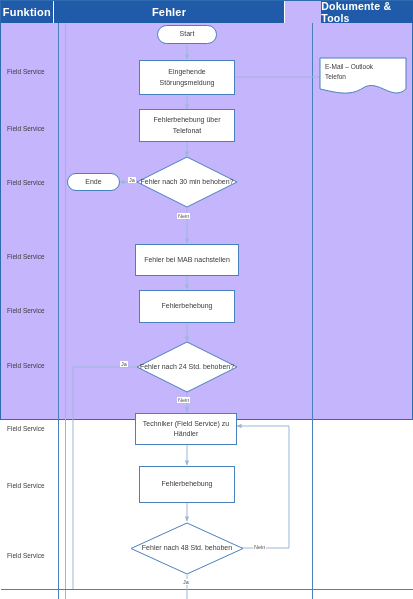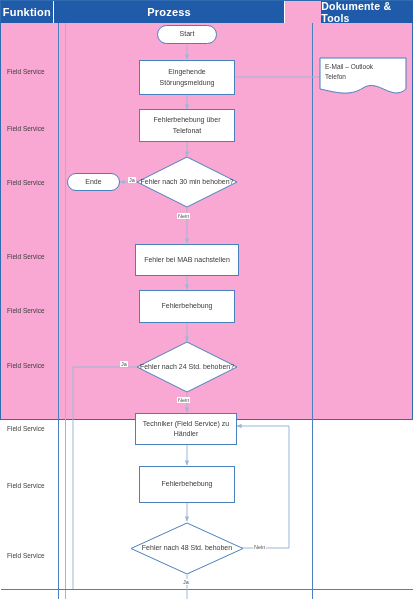--- a/index.html
+++ b/index.html
@@ -7,21 +7,21 @@
     width:413px;height:599px;
     background:#ffffff;
     font-family:"Liberation Sans", sans-serif;
     overflow:hidden;
     position:relative;
   }
   #sheet{
     position:absolute;left:0;top:0;width:413px;height:420px;
     box-sizing:border-box;
     border:1px solid #2e6bb0;
-    background:#f9a8d4;
+    background:#c4b5fd;
   }
   
   .header-band{
     position:absolute;left:0;top:0;width:413px;height:22px;
     display:flex;
   }
   .hdr-cell{
     background:#1f5ba8;
     color:#ffffff;
     font-size:11px;
@@ -99,21 +99,21 @@
   }
 </style>
 </head>
 <body>
 
 <div id="sheet">
 
   <div class="header-band">
     <div class="hdr-cell" id="hdr-funktion">Funktion</div>
     <div class="hdr-gap"></div>
-    <div class="hdr-cell" id="hdr-prozess">Prozess</div>
+    <div class="hdr-cell" id="hdr-prozess">Fehler</div>
     <div class="hdr-gap"></div>
     <div class="hdr-cell" id="hdr-dokumente">Dokumente &amp; Tools</div>
   </div>
 
   <div class="vdiv" id="vdiv-1"></div>
   <div class="vdiv-inner" id="vdiv-inner-1"></div>
   <div class="vdiv" id="vdiv-2"></div>
   <div class="hdiv-bottom"></div>
 
   <div class="fn-label" style="top:67px">Field Service</div>

